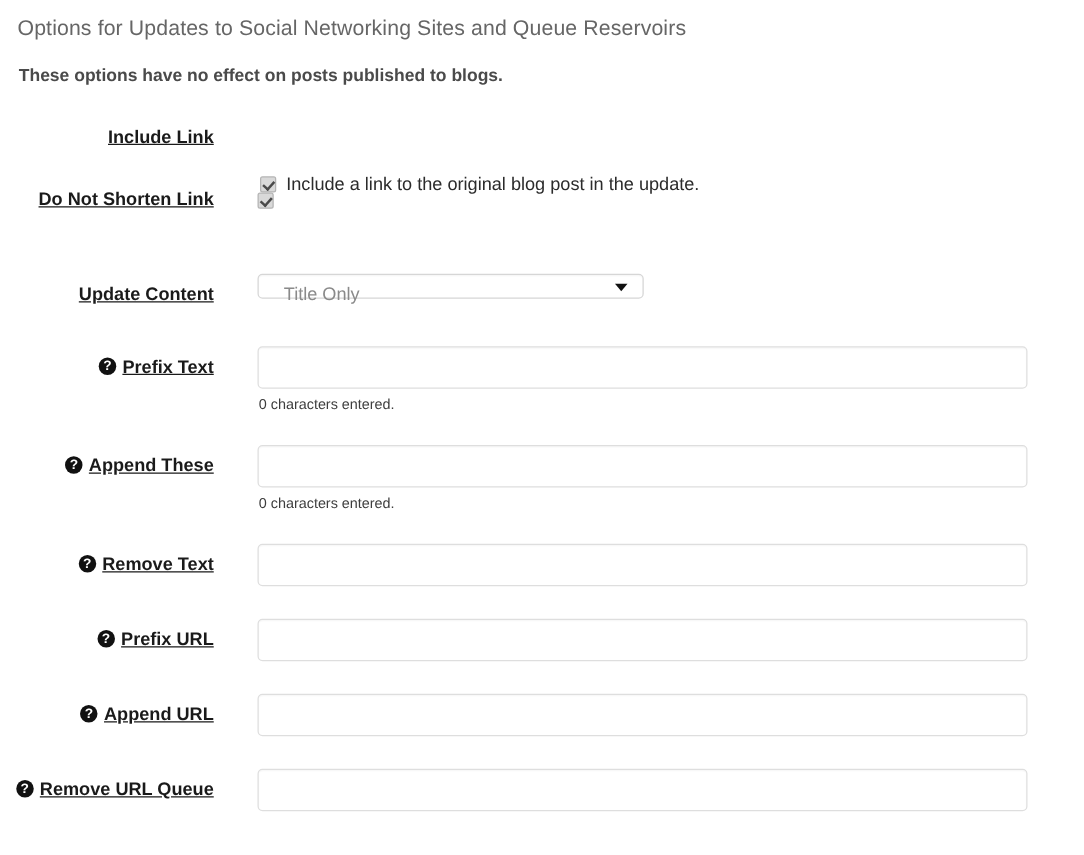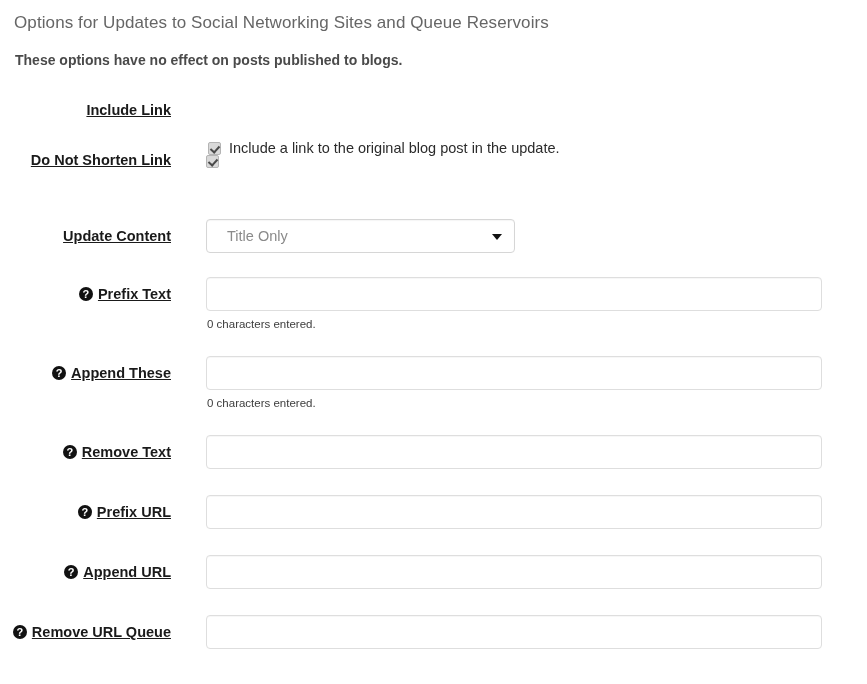--- a/index.html
+++ b/index.html
@@ -126,21 +126,21 @@
   }
   .cb-text {
     display: inline;
   }
 
   
   .select-box {
     position: absolute;
     left: 206px;
     width: 309px;
-    height: 34px;
+    height: 20px;
     box-sizing: border-box;
     border: 1px solid #d6d6d6;
     border-radius: 4px;
     background: #ffffff;
     box-shadow: 0 1px 1px rgba(0,0,0,0.04) inset;
   }
   .select-value {
     position: absolute;
     left: 20px;
     top: 0;

